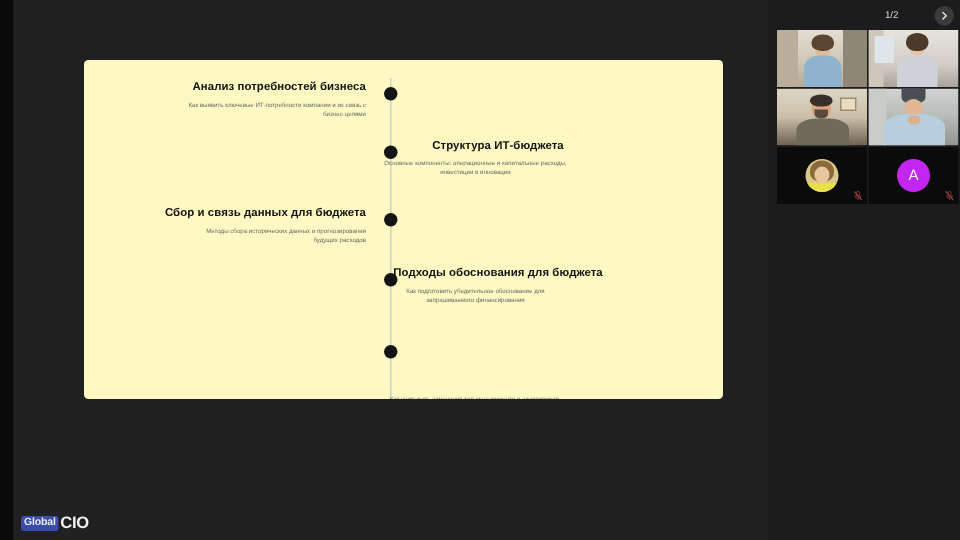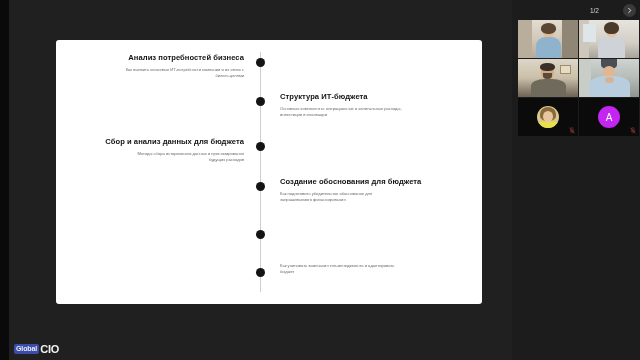--- a/index.html
+++ b/index.html
@@ -37,22 +37,22 @@
     width: 503px; height: 360px;
     background: #202020;
   }
 
   
   .slide {
     position: absolute;
     left: 47px;
     top: 40px;
     width: 426px;
-    height: 264px;
-    background: #ffffff;
+    height: 226px;
+    background: #fef9c3;
     border-radius: 3px;
     overflow: hidden;
   }
 
   .timeline-axis {
     position: absolute;
     left: 204px;
     top: 12px;
     width: 1px;
     height: 240px;
@@ -66,21 +66,21 @@
     height: 9px;
     border-radius: 50%;
     background: #141414;
   }
 
   .blk {
     position: absolute;
     width: 152px;
   }
   .blk.left  { left: 36px;  text-align: right; }
-  .blk.right { left: 224px; text-align: left;  }
+  .blk.right { left: 200px; text-align: center;  }
 
   .blk h3 {
     margin: 0 0 4px 0;
     font-size: 7.6px;
     line-height: 9.6px;
     font-weight: bold;
     color: #121212;
     letter-spacing: 0.05px;
   }
   .blk p {
@@ -244,27 +244,27 @@
       </div>
 
       <div class="node" style="top:57px;"></div>
       <div class="blk right" style="top:52px;">
         <h3>Структура ИТ-бюджета</h3>
         <p>Основные компоненты: операционные и капитальные расходы, инвестиции в инновации</p>
       </div>
 
       <div class="node" style="top:102px;"></div>
       <div class="blk left" style="top:97px;">
-        <h3>Сбор и анализ данных для бюджета</h3>
+        <h3>Сбор и связь данных для бюджета</h3>
         <p>Методы сбора исторических данных и прогнозирования будущих расходов</p>
       </div>
 
       <div class="node" style="top:142px;"></div>
       <div class="blk right" style="top:137px;">
-        <h3>Создание обоснования для бюджета</h3>
+        <h3>Подходы обоснования для бюджета</h3>
         <p>Как подготовить убедительное обоснование для запрашиваемого финансирования</p>
       </div>
 
       <div class="node" style="top:190px;"></div>
 
       <div class="node" style="top:228px;"></div>
       <div class="blk right" style="top:223px;">
         <p>Как учитывать замечания топ-менеджмента и адаптировать бюджет</p>
       </div>
     </div>

